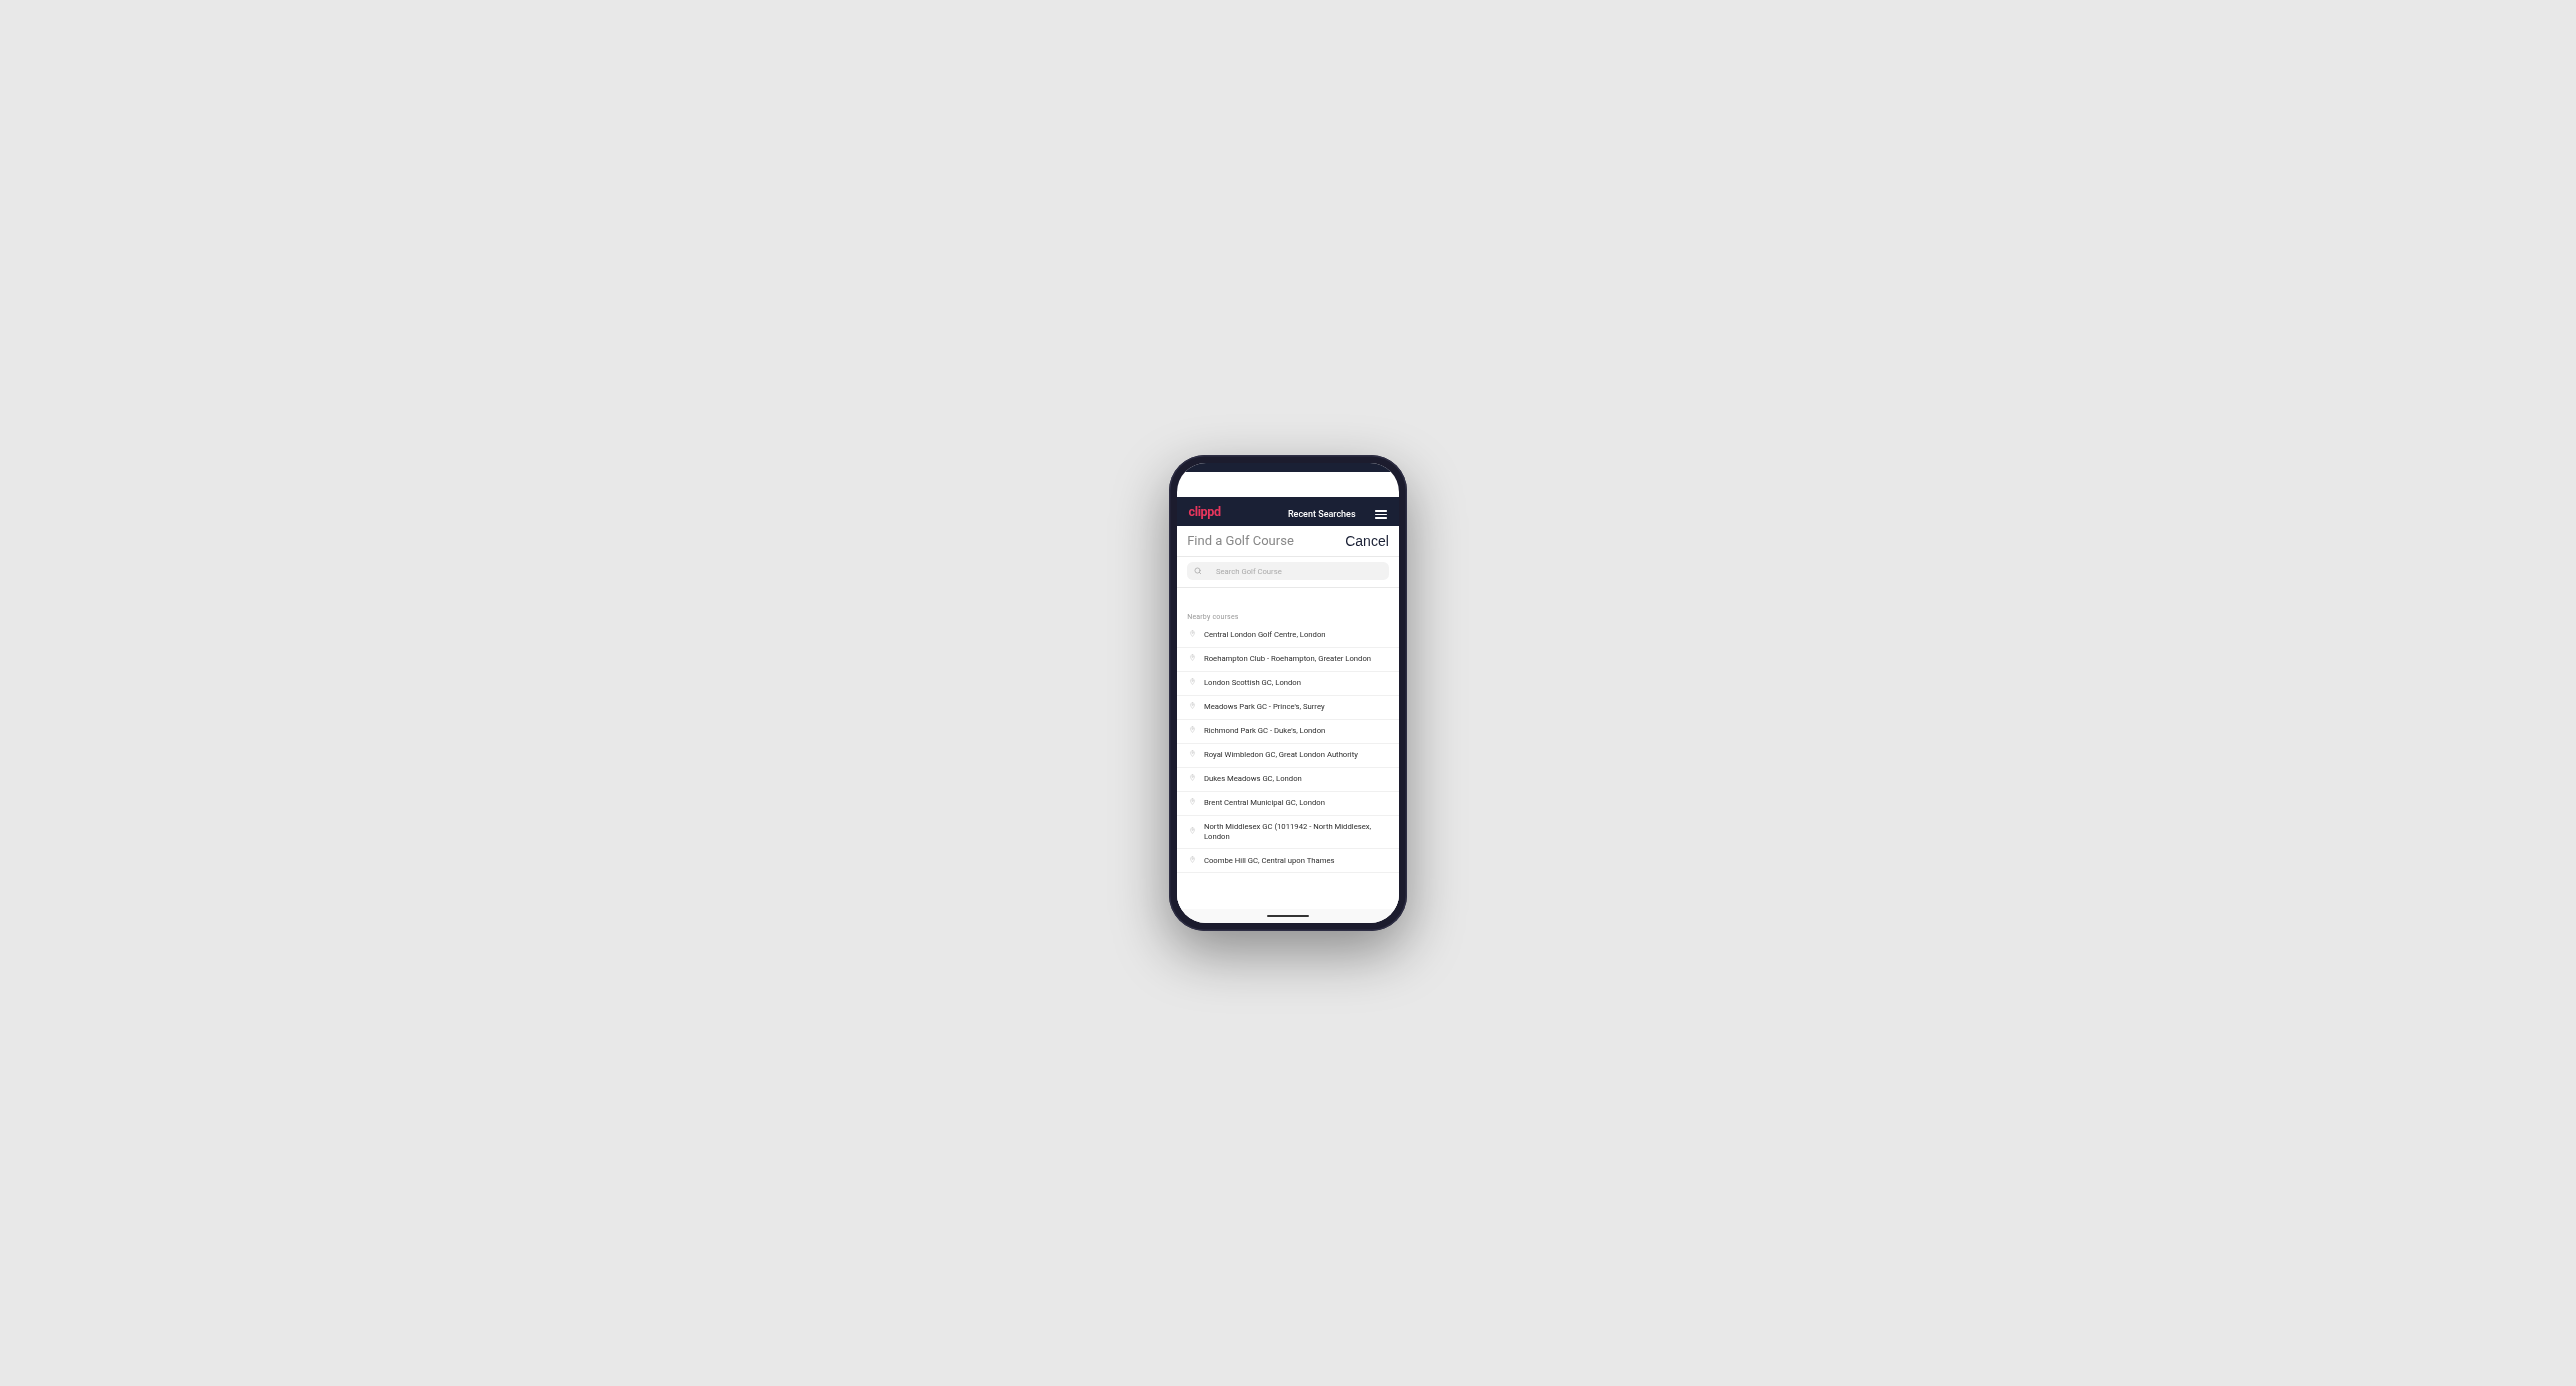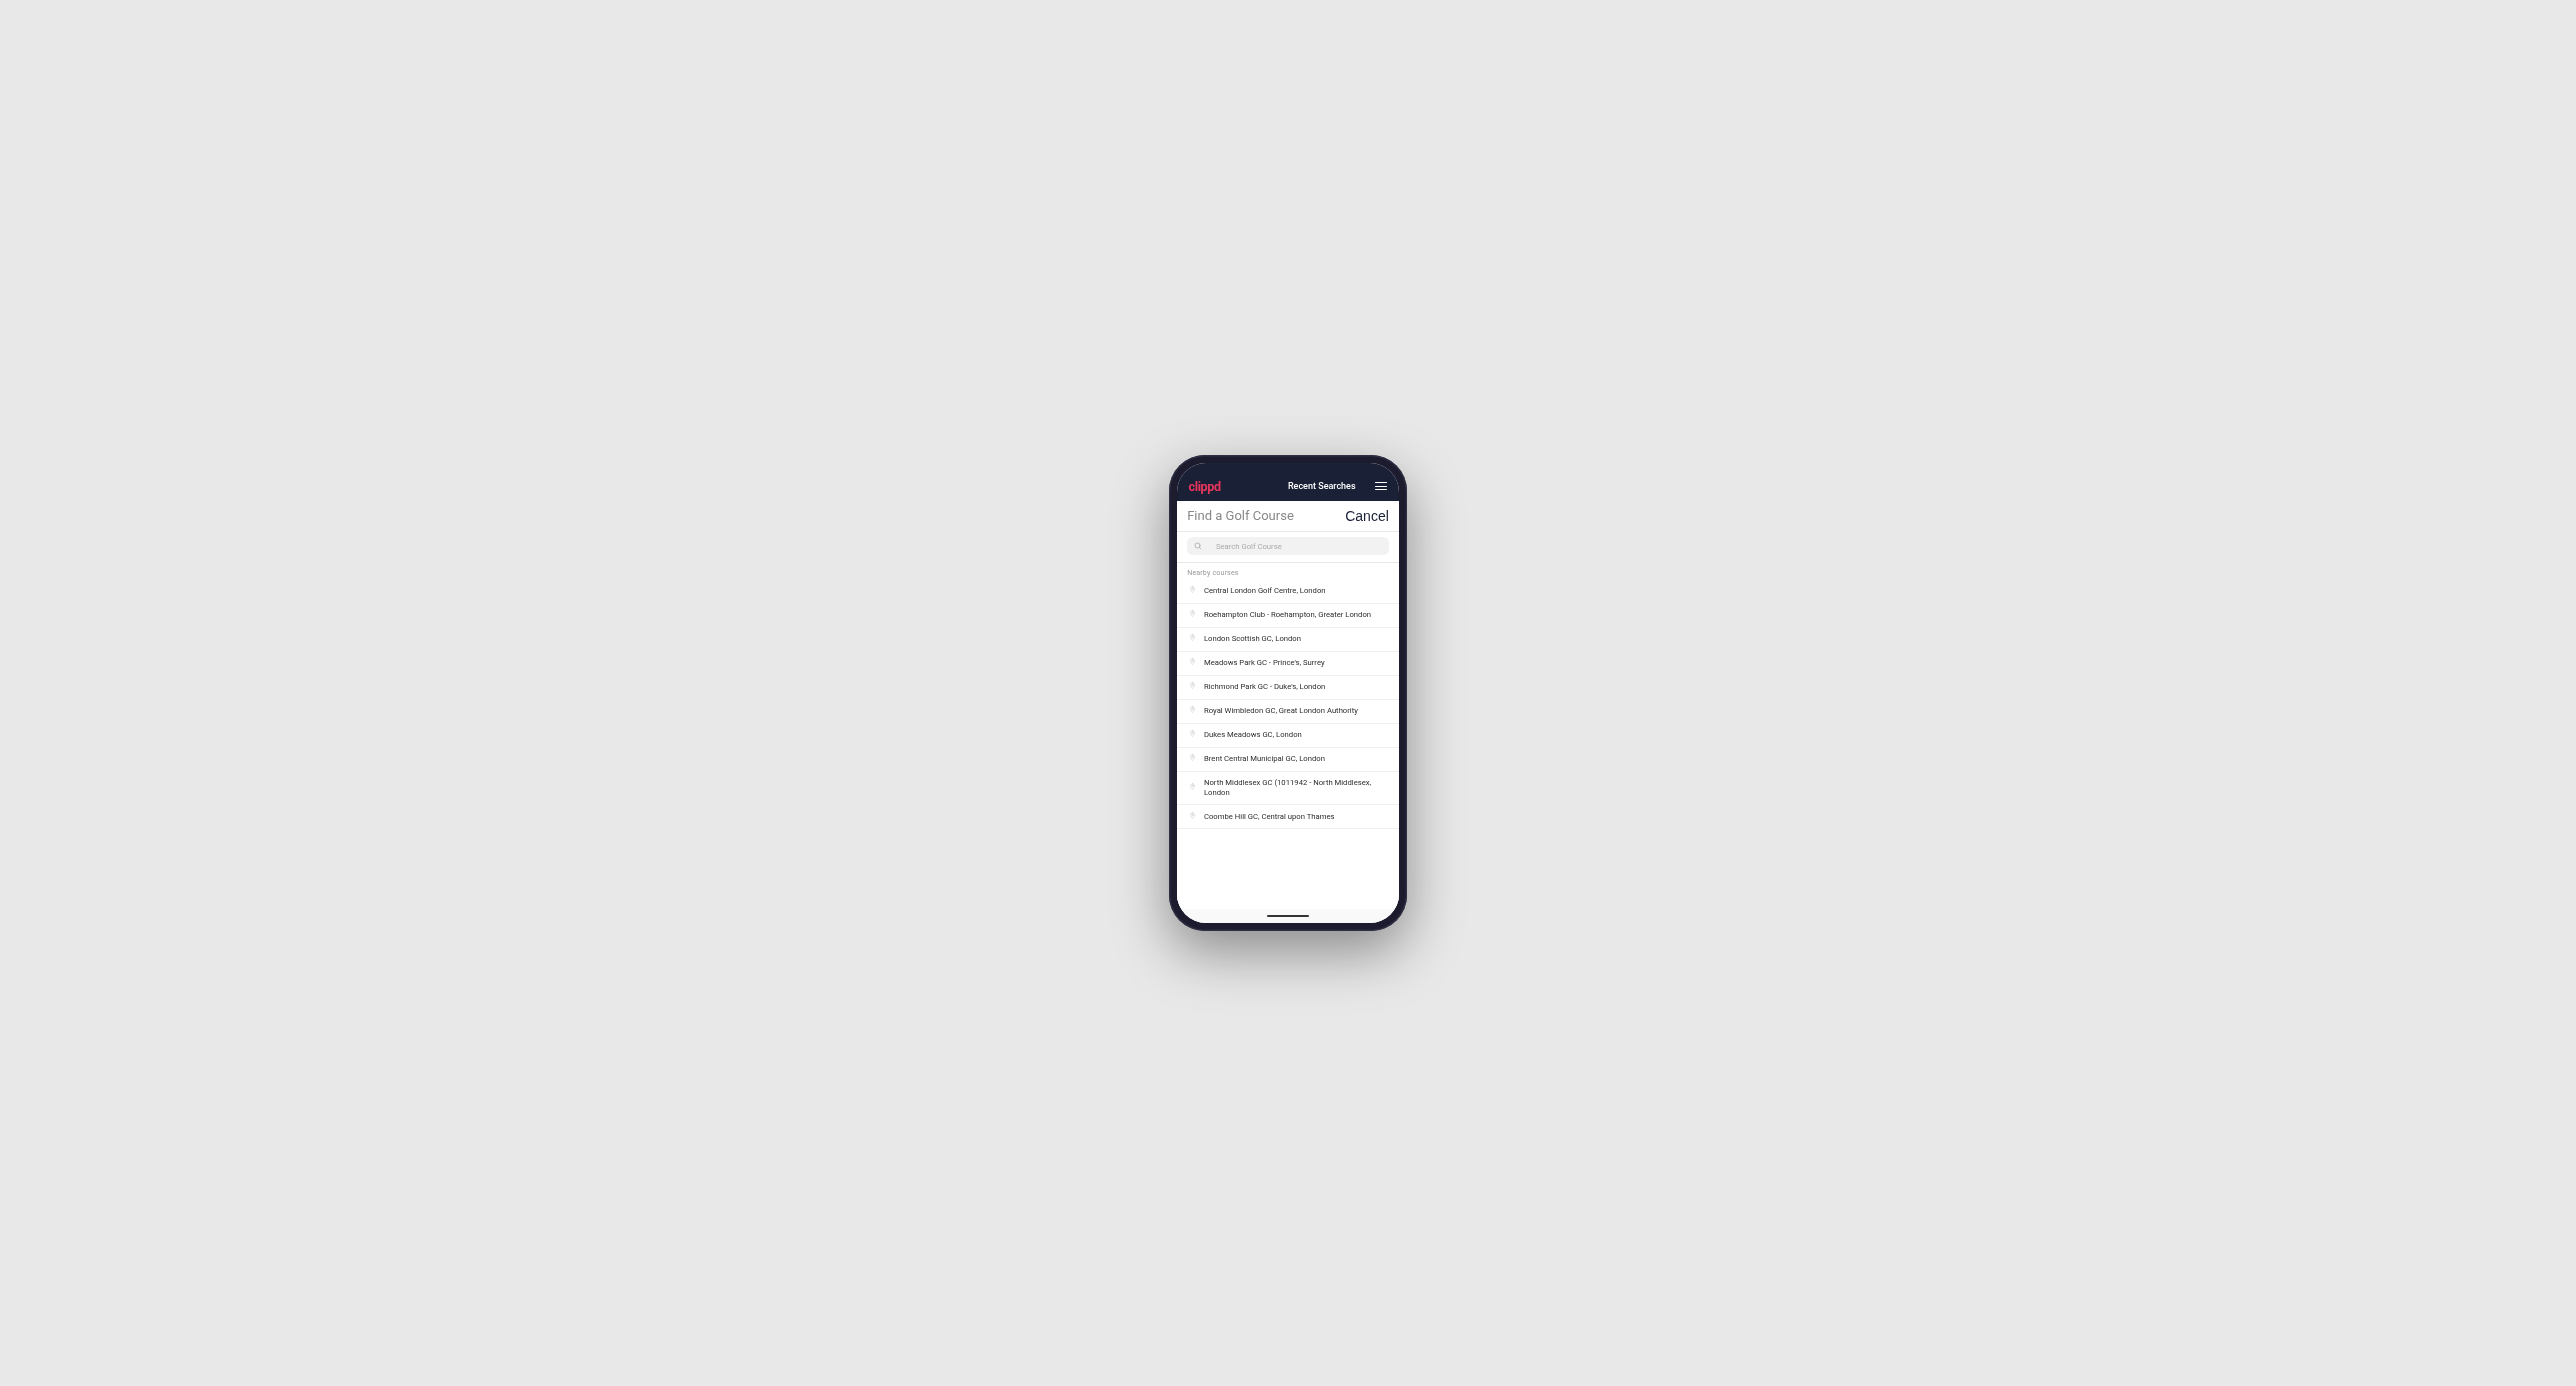--- a/index.html
+++ b/index.html
@@ -53,23 +53,24 @@
       background: #1a2035;
       border-radius: 29px 29px 0 0;
       flex-shrink: 0;
     }
 
     
     .nav-bar {
       background: #1a2035;
       padding: 7px 11.2px;
       display: flex;
-      align-items: center;
+      align-items: flex-end;
       justify-content: space-between;
       flex-shrink: 0;
+      margin-top: 25px;
     }
 
     .nav-logo {
       color: #e8365d;
       font-size: 12.6px;
       font-weight: 700;
       letter-spacing: -0.4px;
     }
 
     .nav-title {
@@ -170,20 +171,21 @@
     .nearby-section {
       flex: 1;
       background: #ffffff;
     }
 
     .nearby-label {
       color: #999999;
       font-size: 7px;
       padding: 5.6px 9.8px 2.8px 9.8px;
       letter-spacing: 0.2px;
+      margin-top: 19px;
     }
 
     .course-list {
       list-style: none;
     }
 
     .course-item {
       display: flex;
       align-items: center;
       padding: 6.3px 9.8px;

